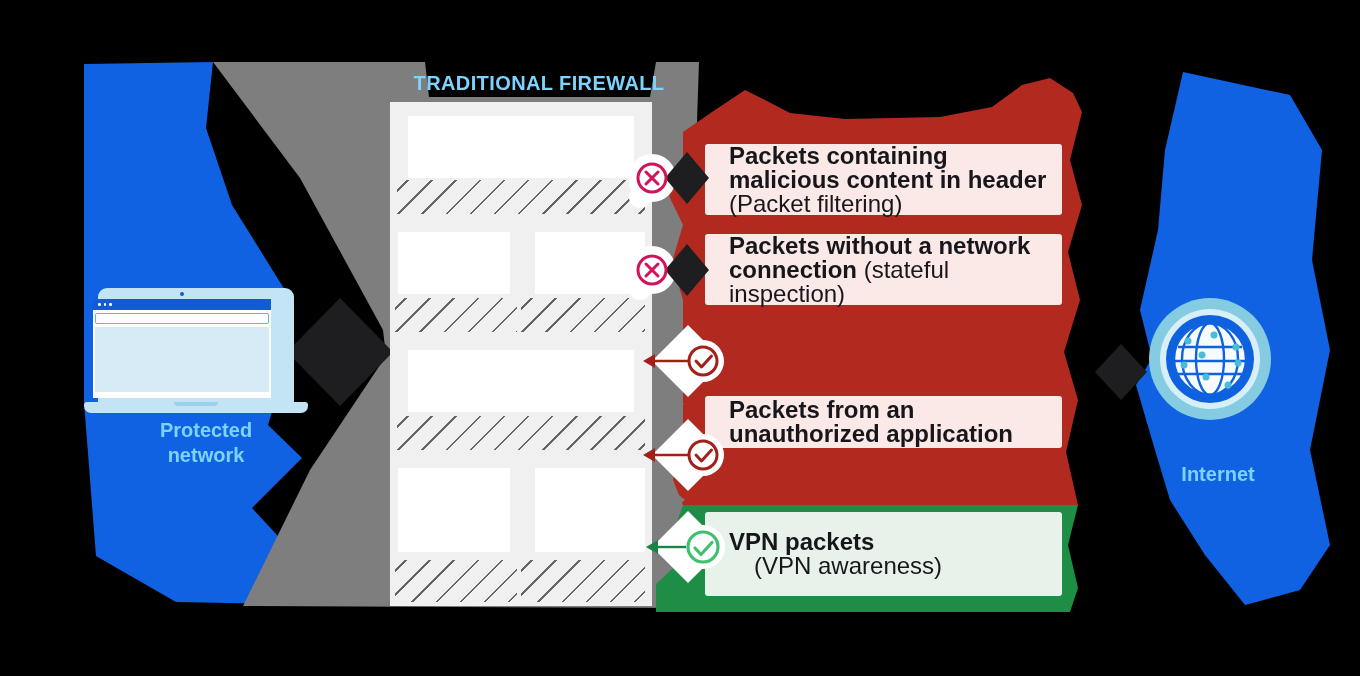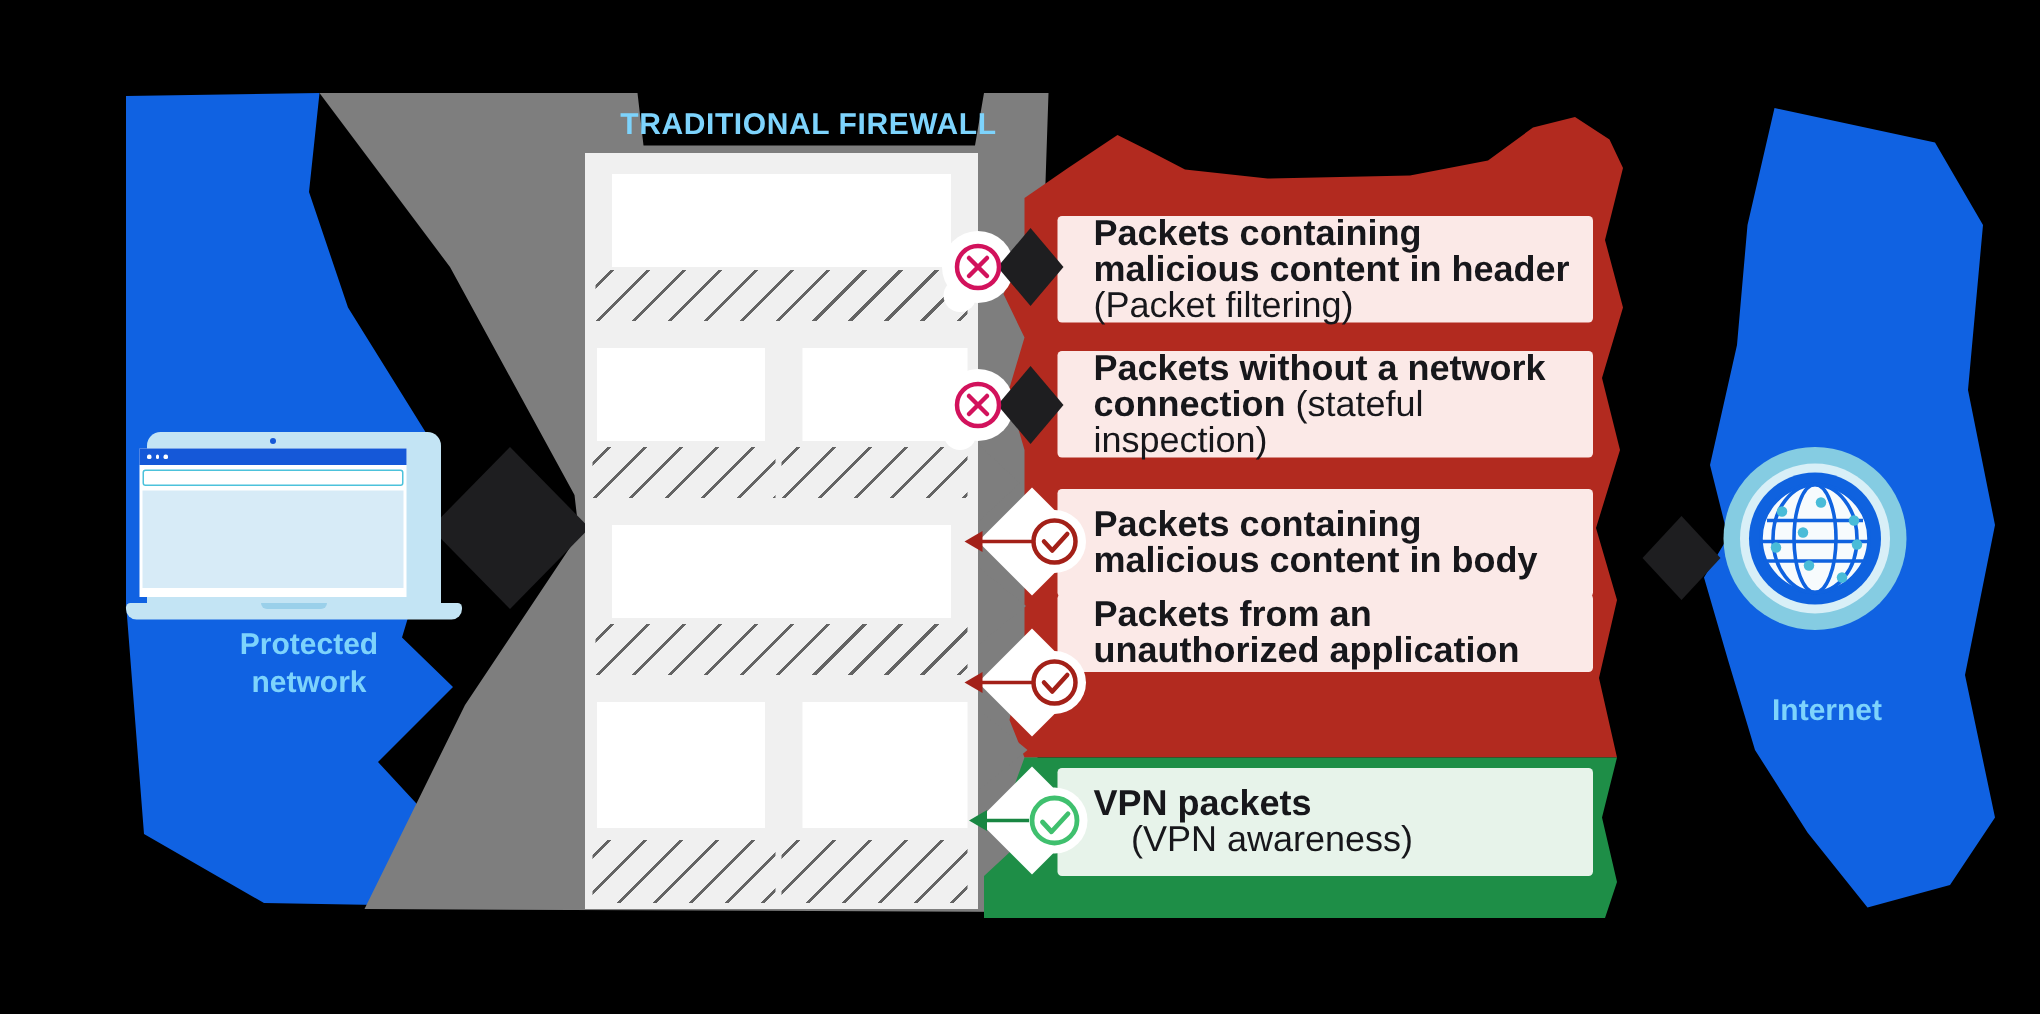--- a/index.html
+++ b/index.html
@@ -130,27 +130,24 @@
         <circle cx="80" cy="88" r="3.5"></circle>
     </g>
   </svg>
 
   <div class="box" style="top:144px;height:71px;">
     <div><span>Packets containing malicious content in header</span><span class="normal"> (Packet filtering)</span></div>
   </div>
   <div class="box" style="top:234px;height:71px;">
     <div><span>Packets without a network connection</span><span class="normal"> (stateful inspection)</span></div>
   </div>
-  <div class="box" style="top:326px;height:72px;">
-    <div><span>Packets containing malicious content in body</span><span class="normal"></span></div>
-  </div>
   <div class="box" style="top:396px;height:52px;">
     <div><span>Packets from an unauthorized application</span><span class="normal"></span></div>
   </div>
-  <div class="box green" style="top:512px;height:72px;">
+  <div class="box green" style="top:512px;height:84px;">
     <div><span>VPN packets</span><span class="normal">(VPN awareness)</span></div>
   </div>
 
   <svg width="1360" height="676">
 
     <circle cx="652" cy="178" r="24" fill="#fff"></circle>
       <circle cx="640" cy="197" r="11" fill="#fff"></circle>
     <circle cx="652" cy="270" r="24" fill="#fff"></circle>
       <circle cx="640" cy="289" r="11" fill="#fff"></circle>
 

